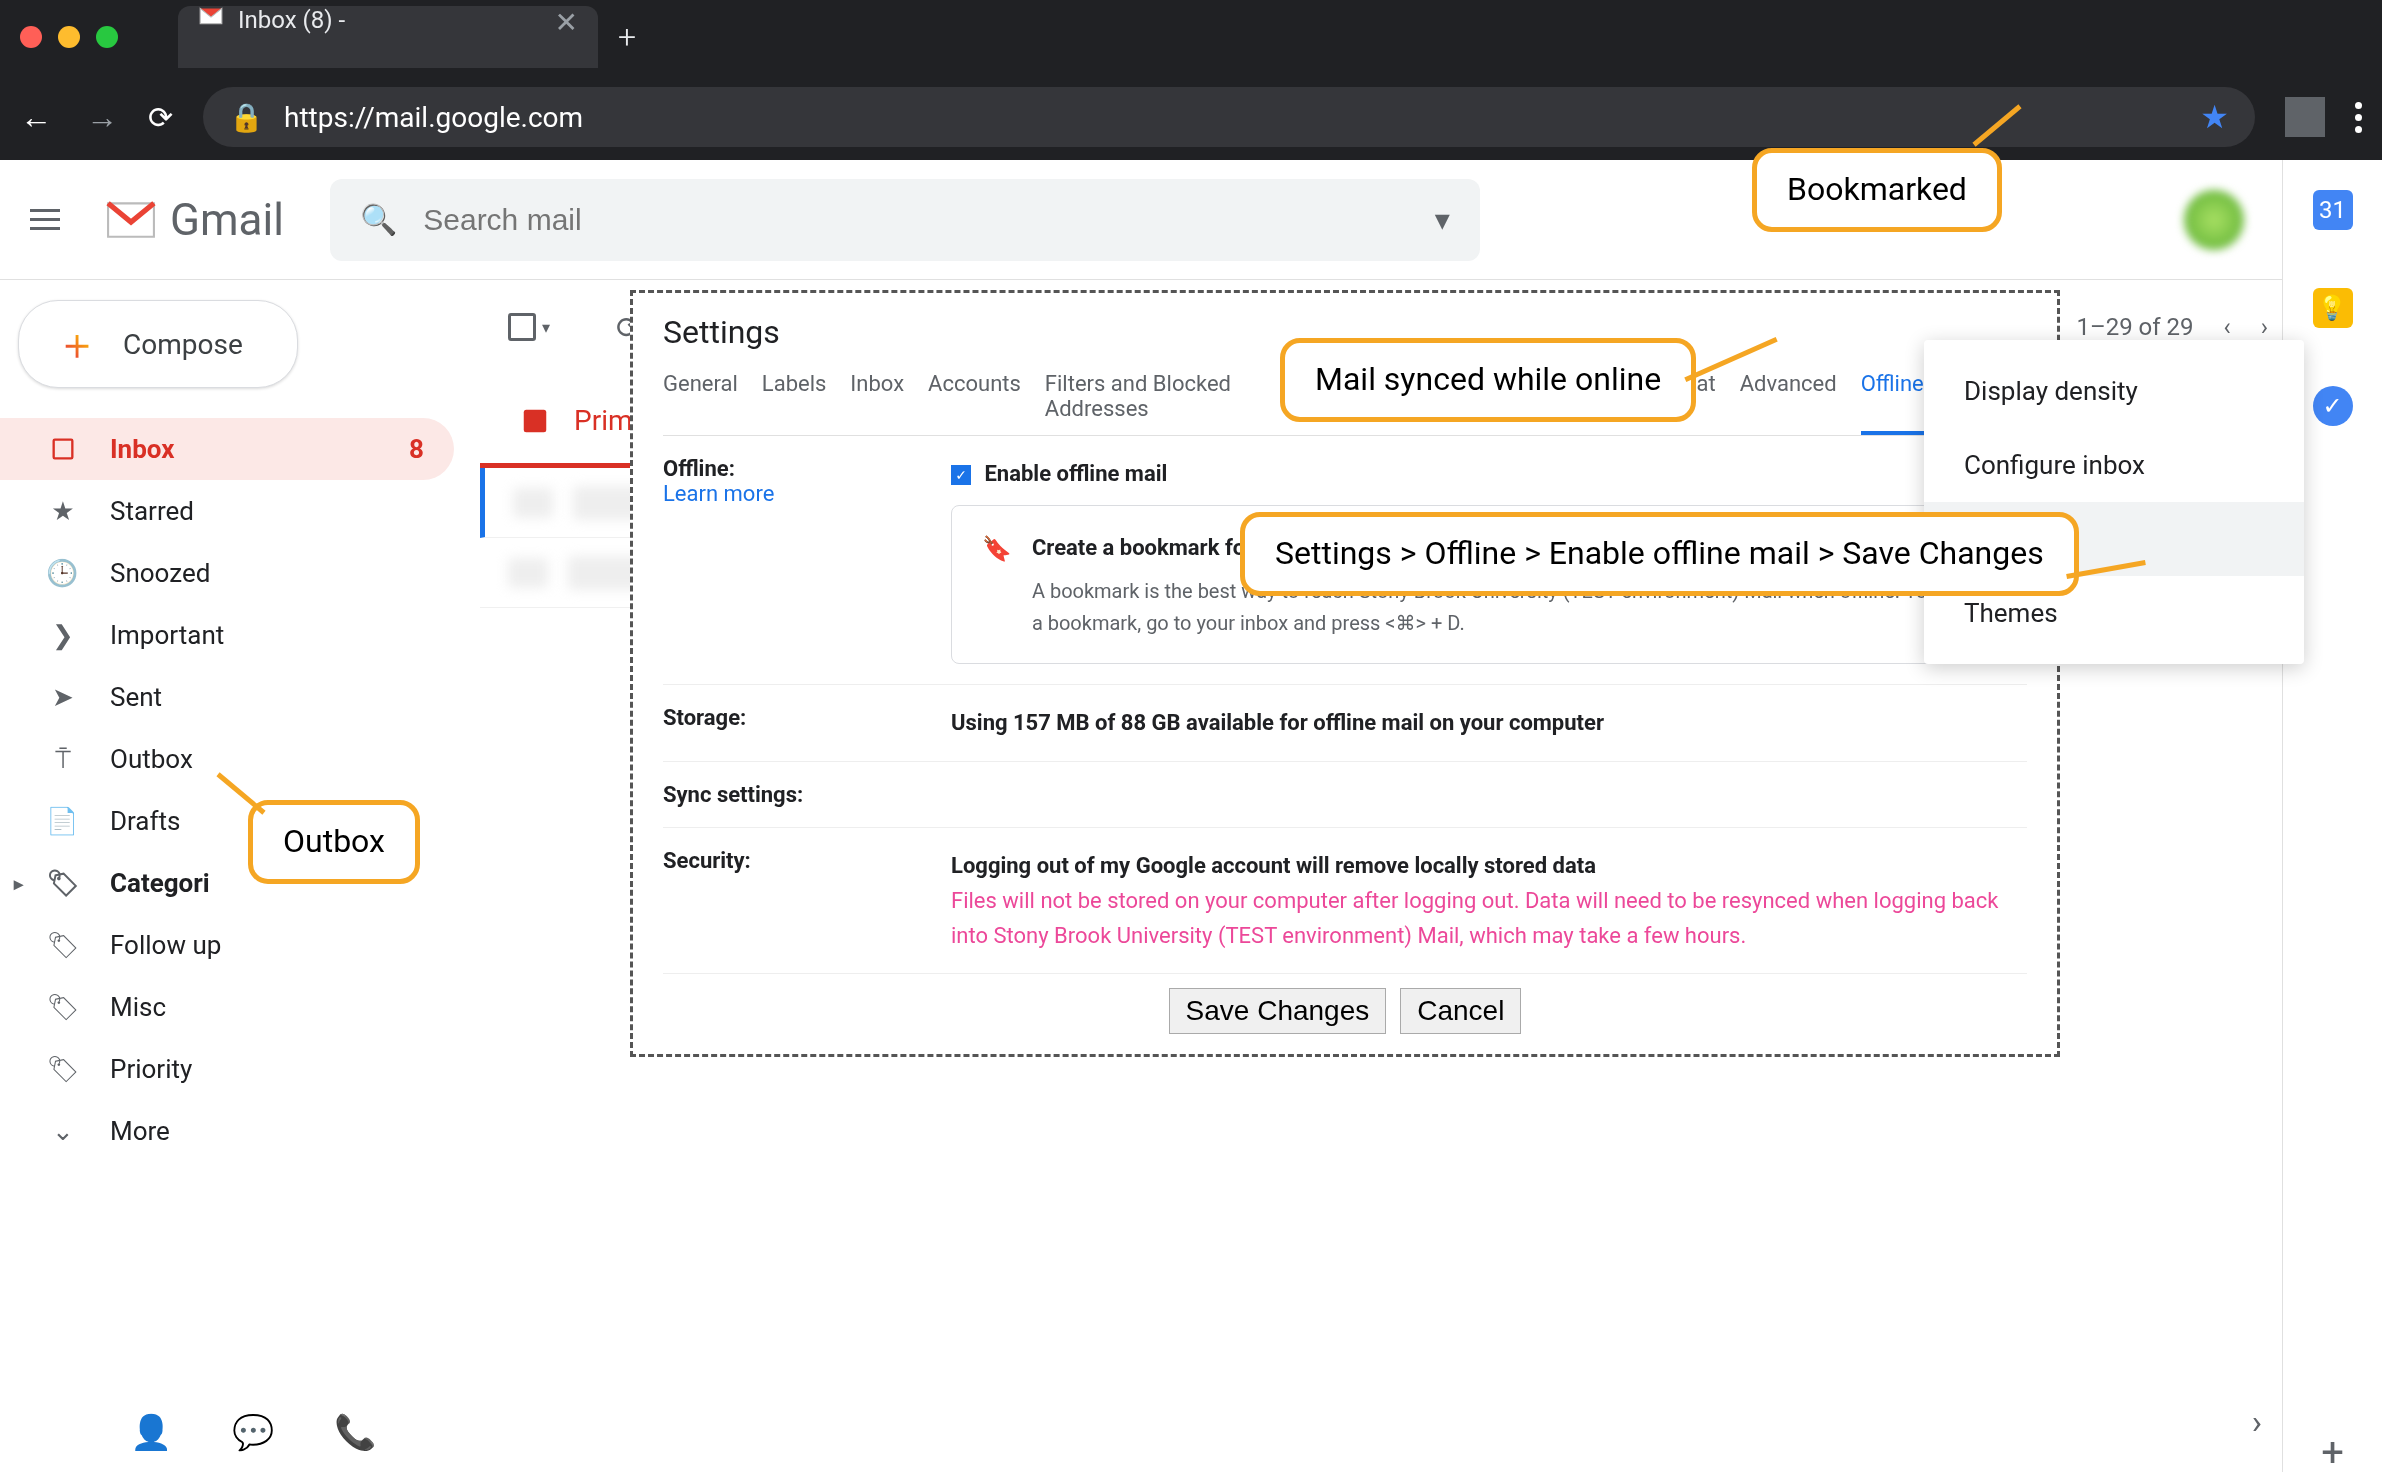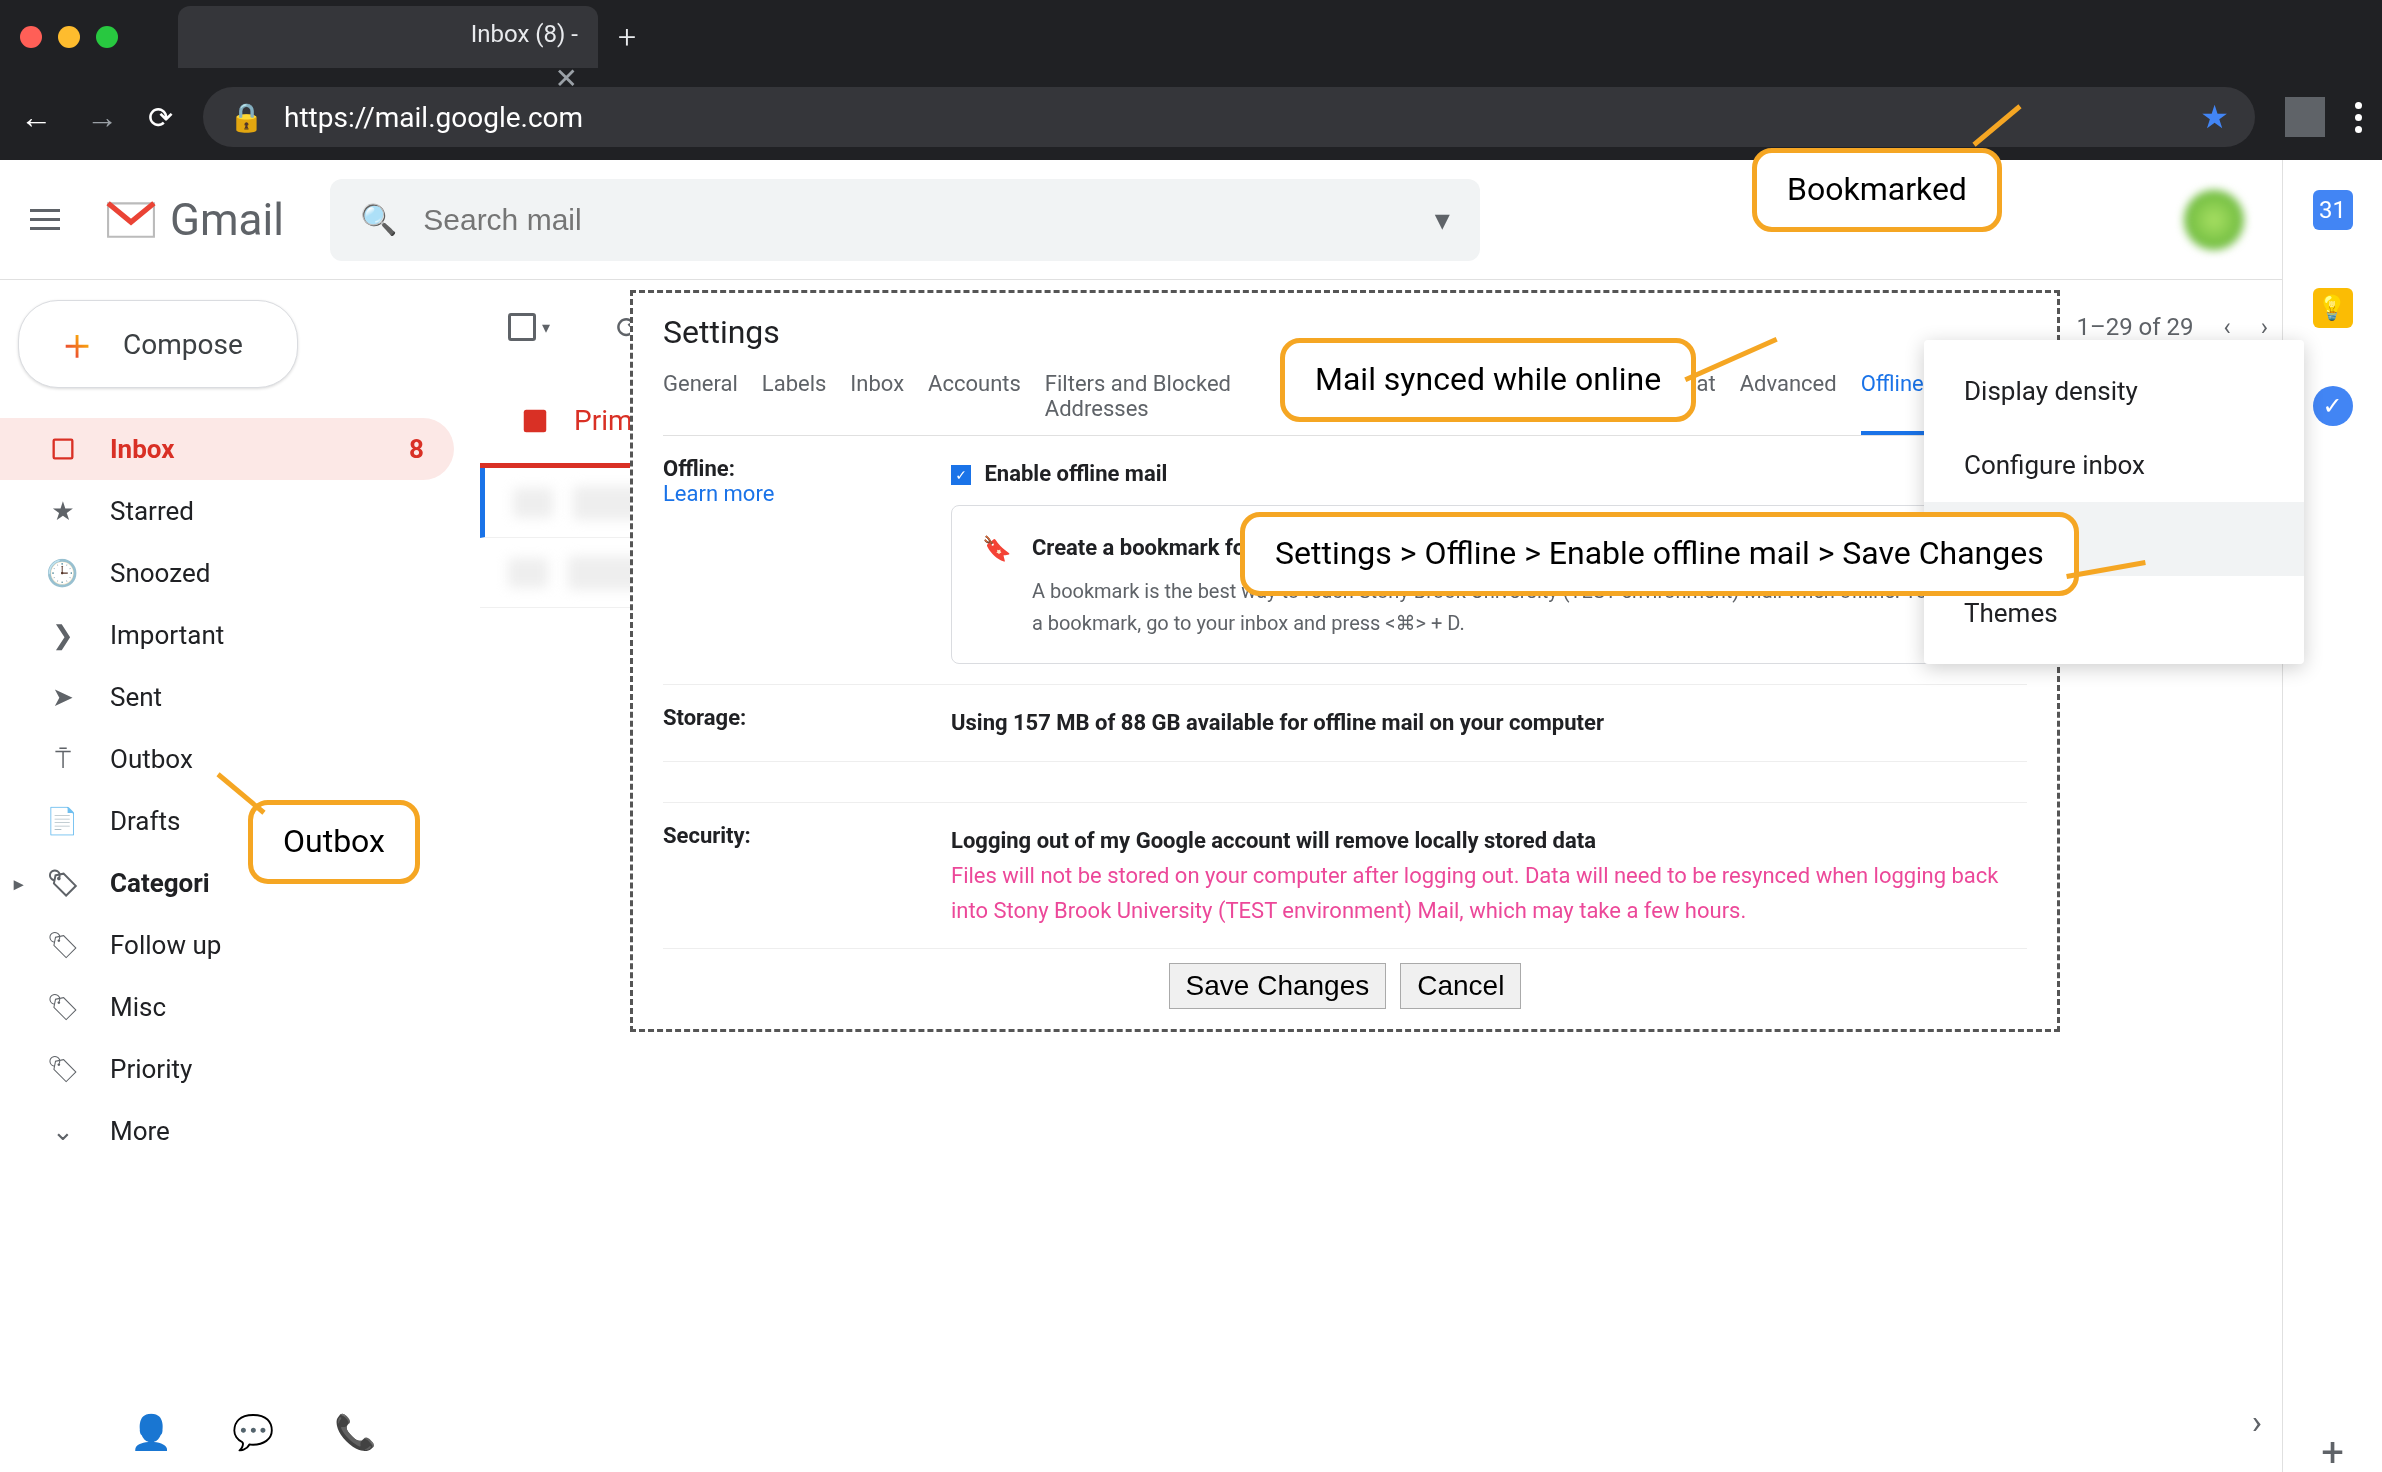--- a/index.html
+++ b/index.html
@@ -6,21 +6,21 @@
 body { font-family: 'Google Sans', Roboto, Arial, sans-serif; background: #fff; width: 2382px; height: 1472px; overflow: hidden; position: relative; transform-origin: top left; }
 
 
 .browser-chrome { background: #202124; height: 160px; }
 .tab-bar { height: 74px; display: flex; align-items: center; padding: 0 20px; }
 .traffic-lights { display: flex; gap: 16px; margin-right: 60px; }
 .tl { width: 22px; height: 22px; border-radius: 50%; }
 .tl-red { background: #ff5f57; }
 .tl-yellow { background: #febc2e; }
 .tl-green { background: #28c840; }
-.tab { background: #35363a; height: 62px; display: flex; align-items: flex-end; padding: 0 20px; border-radius: 12px 12px 0 0; gap: 14px; min-width: 420px; font-size: 24px; color: #e8eaed; flex-direction: column; }
+.tab { background: #35363a; height: 62px; display: flex; align-items: flex-start; padding: 0 20px; border-radius: 12px 12px 0 0; gap: 14px; min-width: 420px; font-size: 24px; color: #e8eaed; }
 .gmail-favicon { width: 26px; height: 20px; }
 .tab-close { margin-left: auto; font-size: 28px; color: #9aa0a6; }
 .new-tab { margin-left: 20px; color: #e8eaed; font-size: 32px; font-weight: 300; }
 
 .addr-bar { height: 86px; display: flex; align-items: center; padding: 0 20px; gap: 30px; }
 .nav-arrows { display: flex; gap: 34px; color: #9aa0a6; }
 .nav-arrows .active { color: #fff; }
 .nav-arrow { font-size: 32px; }
 .reload { color: #fff; font-size: 30px; }
 .url-bar { background: #35363a; height: 60px; border-radius: 30px; display: flex; align-items: center; padding: 0 26px; flex: 1; gap: 20px; color: #fff; font-size: 28px; }
@@ -365,20 +365,21 @@
       </div>
     </div>
   </div>
 
   <div class="settings-row">
     <div class="srow-label">Storage:</div>
     <div class="srow-content"><strong>Using 157 MB of 88 GB available for offline mail on your computer</strong></div>
   </div>
 
   <div class="settings-row">
+    <div class="srow-label">Sync settings:</div>
   </div>
 
   <div class="settings-row">
     <div class="srow-label">Security:</div>
     <div class="srow-content">
       <strong>Logging out of my Google account will remove locally stored data</strong><br>
       <span style="color:#ec4899">Files will not be stored on your computer after logging out. Data will need to be resynced when logging back into Stony Brook University (TEST environment) Mail, which may take a few hours.</span>
     </div>
   </div>
 

